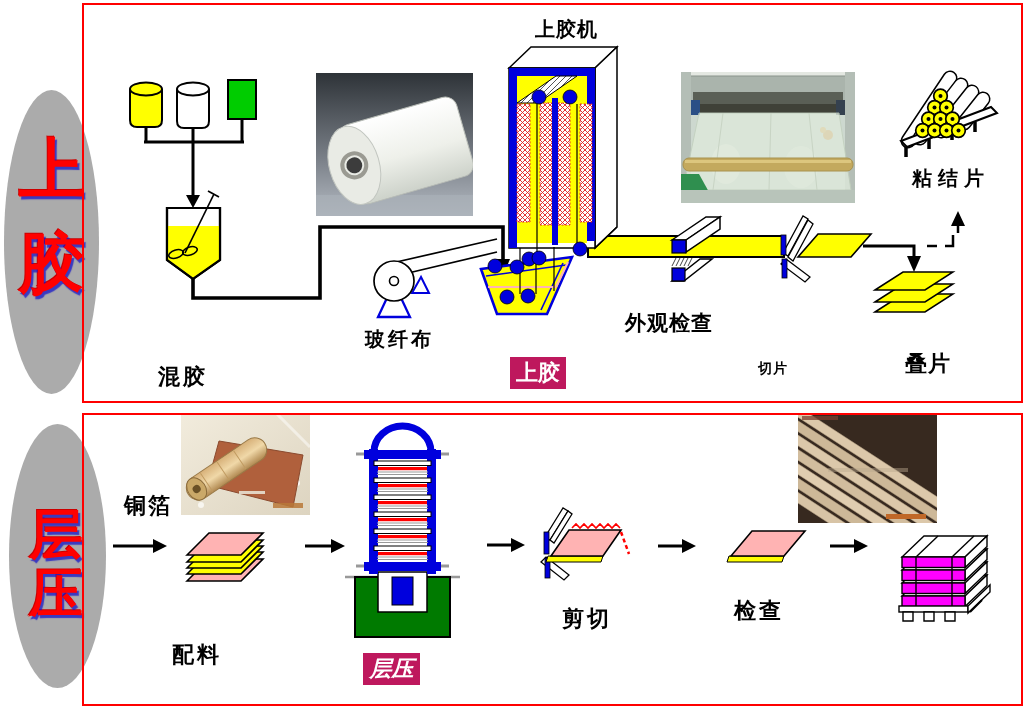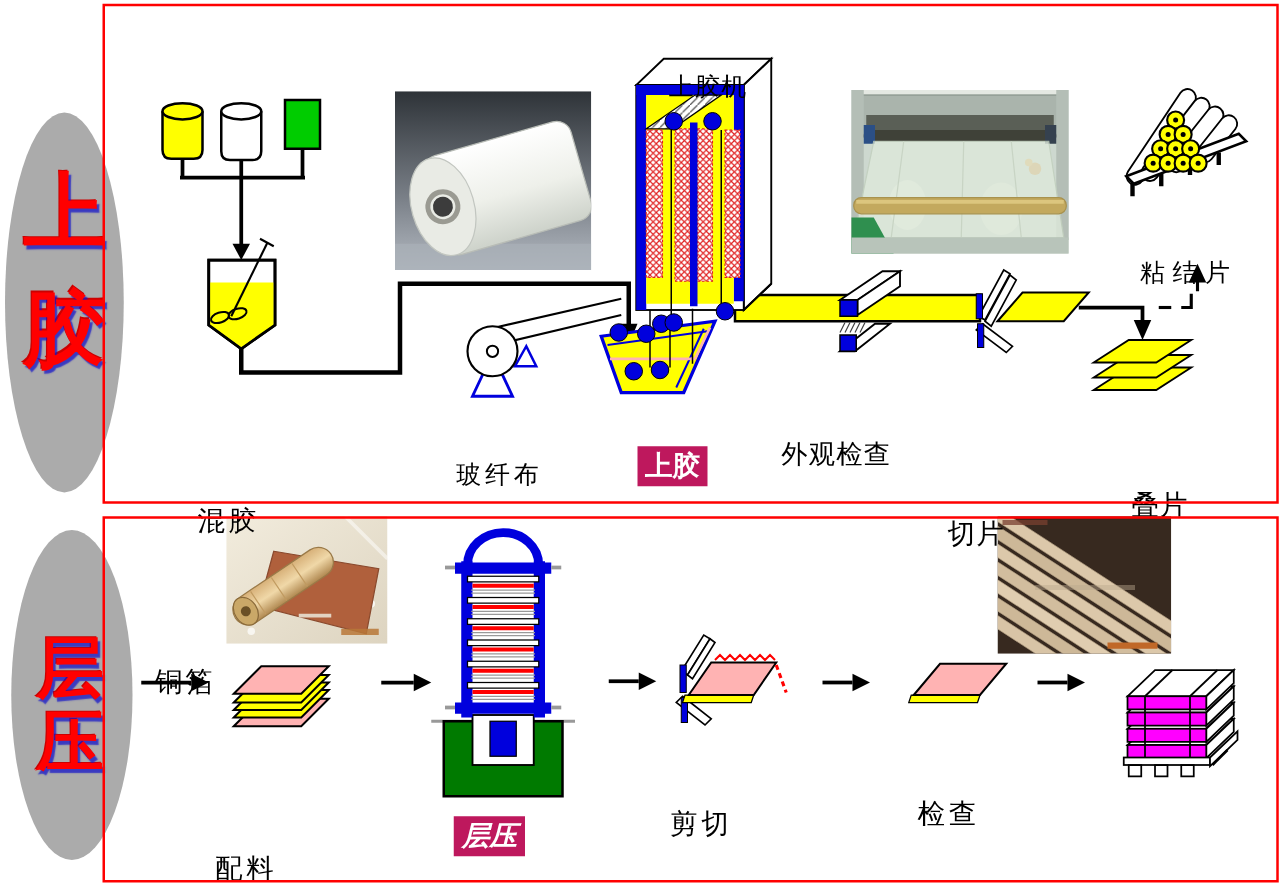--- a/index.html
+++ b/index.html
@@ -5,22 +5,22 @@
   html,body{margin:0;padding:0;background:#fff;}
   #stage{position:relative;width:1028px;height:710px;background:#fff;overflow:hidden;
          font-family:"Liberation Sans",sans-serif;}
   .ellipse{position:absolute;background:#ABABAB;border-radius:50%;z-index:1;}
   .bigchars{position:absolute;z-index:2;text-align:center;font-weight:bold;
             font-family:"DejaVu Serif",serif;color:#FF0000;
             text-shadow:2px 3px 1px rgba(20,20,200,0.75), -1px -1px 0 #cc0000;}
   .bigchars div{display:block;}
   .photo{position:absolute;z-index:5;}
   #diagram{position:absolute;left:0;top:0;z-index:10;pointer-events:none;}
-  .lbl{position:absolute;z-index:15;font-weight:normal;color:#000;white-space:nowrap;
-       font-family:"Liberation Sans",sans-serif;margin-top:40px;}
+  .lbl{position:absolute;z-index:15;font-weight:bold;color:#000;white-space:nowrap;
+       font-family:"Liberation Sans",sans-serif;}
   .badge{position:absolute;z-index:15;background:#be185d;color:#fff;font-weight:bold;
          display:flex;align-items:center;justify-content:center;white-space:nowrap;}
   .box-border{position:absolute;border:2px solid #FF0000;z-index:30;pointer-events:none;
               box-sizing:border-box;}
   .slash-blue{color:#0000CC;}
 </style>
 </head>
 <body>
 
 <div id="stage">
@@ -408,25 +408,25 @@
       <polygon points="945,612 955,612 955,621 945,621" fill="#fff" stroke="#000" stroke-width="1.4"></polygon>
       <line x1="970" y1="612" x2="982" y2="600" stroke="#000" stroke-width="2"></line>
     </g>
   </svg>
 
   <div class="lbl" style="left:535px;top:16px;font-size:20px;letter-spacing:1px;">上胶机</div>
   <div class="lbl" style="left:912px;top:165px;font-size:20px;letter-spacing:6px;">粘结片</div>
   <div class="lbl" style="left:365px;top:326px;font-size:20px;letter-spacing:3px;">玻纤布</div>
   <div class="lbl" style="left:158px;top:362px;font-size:22px;letter-spacing:3px;text-align:center;">混胶</div>
   <div class="lbl" style="left:625px;top:309px;font-size:21px;letter-spacing:1px;">外观检查</div>
-  <div class="lbl" style="left:758px;top:372px;font-size:22px;letter-spacing:1px;">切片</div>
+  <div class="lbl" style="left:758px;top:360px;font-size:14px;letter-spacing:1px;">切片</div>
   <div class="lbl" style="left:905px;top:349px;font-size:22px;letter-spacing:1px;">叠片</div>
   <div class="badge" style="left:510px;top:357px;width:56px;height:32px;font-size:22px;">上胶</div>
 
   <div class="lbl" style="left:124px;top:491px;font-size:22px;letter-spacing:2px;">铜箔</div>
   <div class="lbl" style="left:172px;top:640px;font-size:22px;letter-spacing:3px;">配料</div>
   <div class="badge" style="left:363px;top:653px;width:57px;height:32px;font-size:22px;font-style:italic;">层压</div>
-  <div class="lbl" style="left:536px;top:604px;font-size:22px;letter-spacing:3px;">剪切</div>
+  <div class="lbl" style="left:562px;top:604px;font-size:22px;letter-spacing:3px;">剪切</div>
   <div class="lbl" style="left:734px;top:596px;font-size:22px;letter-spacing:3px;">检查</div>
 
   <div class="box-border" style="left:82px;top:3px;width:941px;height:400px;"></div>
   <div class="box-border" style="left:82px;top:413px;width:941px;height:293px;"></div>
 </div>
 
 </body></html>

